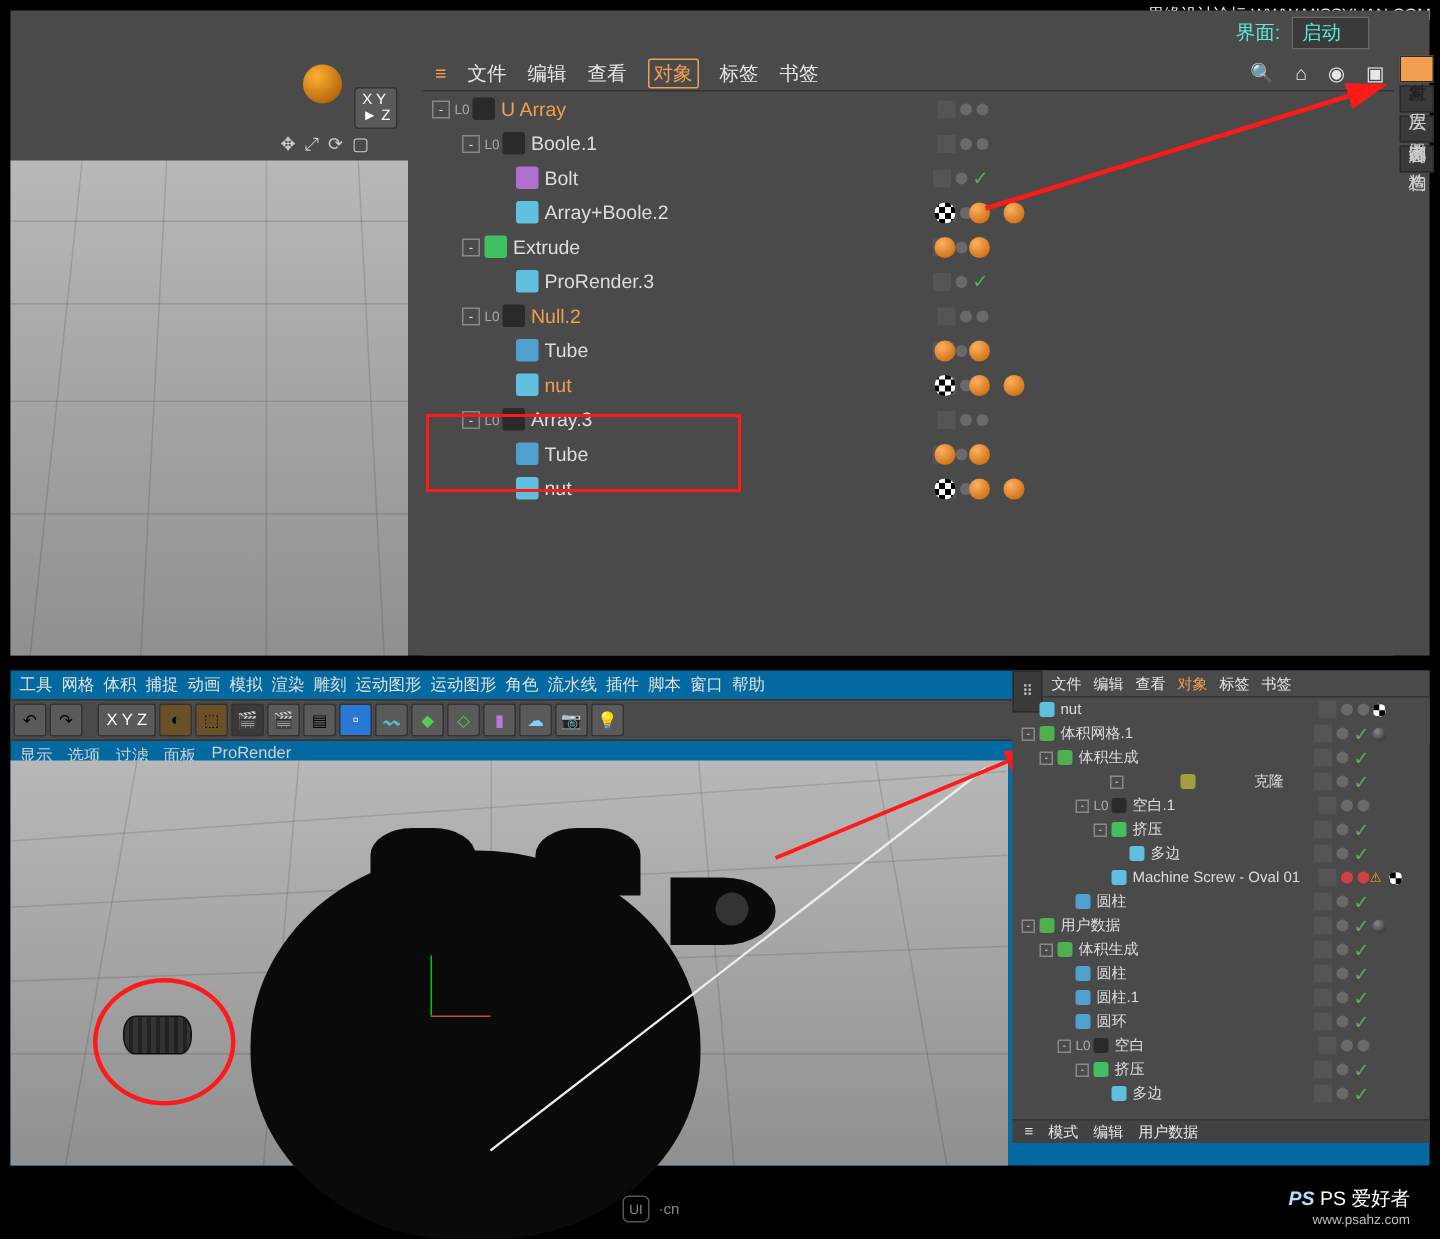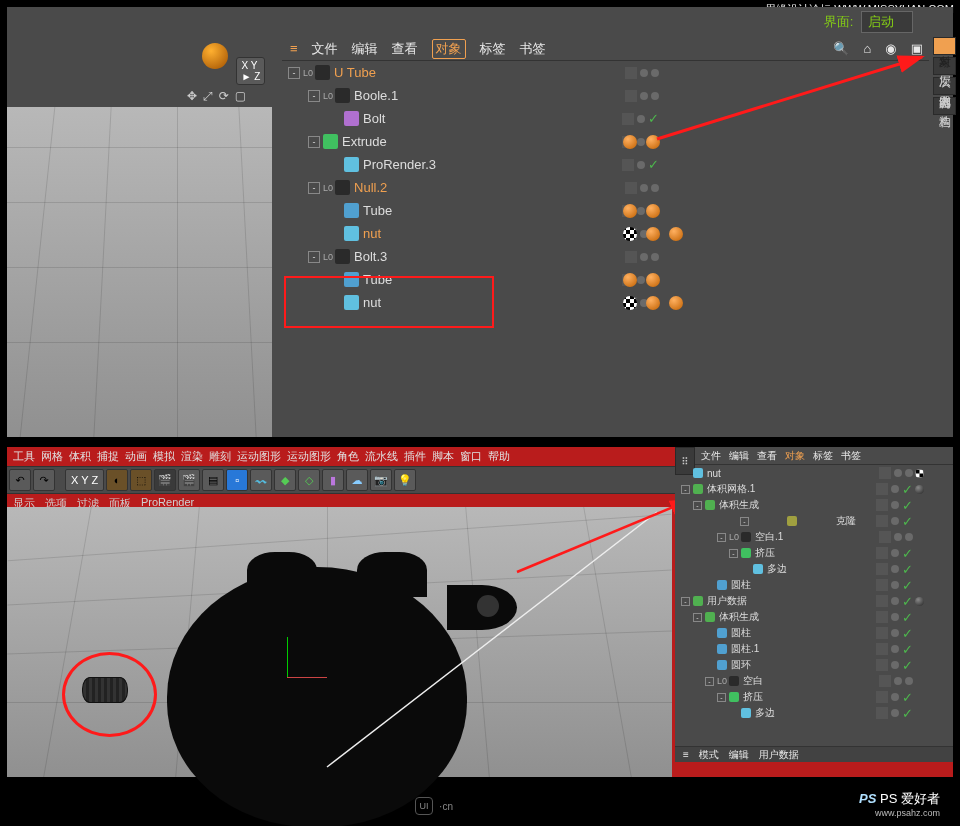--- a/index.html
+++ b/index.html
@@ -1,18 +1,18 @@
 <!DOCTYPE html>
 <html><head>
 <meta charset="utf-8">
 <style>
 * { margin:0; padding:0; box-sizing:border-box; font-family:"Microsoft YaHei",Arial,sans-serif; }
 body { background:#000; width:960px; height:826px; position:relative; overflow:hidden; }
 .panel-top { position:absolute; left:7px; top:7px; width:946px; height:430px; background:#4a4a4a; }
-.panel-bot { position:absolute; left:7px; top:447px; width:946px; height:330px; background:#b91c1c; }
+.panel-bot { position:absolute; left:7px; top:447px; width:946px; height:330px; background:#0369a1; }
 .viewport { position:absolute; background:linear-gradient(180deg,#b8b8b8,#909090); }
 .grid-line { position:absolute; background:rgba(0,0,0,0.12); }
 .obj-panel { position:absolute; background:#4a4a4a; font-size:13px; color:#ccc; }
 .menubar { display:flex; gap:14px; align-items:center; height:24px; padding-left:8px; font-size:13px; }
 .menubar span { color:#e8e8e8; cursor:pointer; }
 .menubar .active { color:#f0a050; border:1px solid #f0a050; padding:0 3px; border-radius:2px; }
 .tree-row { display:flex; align-items:center; height:23px; padding-left:6px; position:relative; }
 .tree-row .indent { display:inline-block; }
 .tree-row .exp { width:12px; height:12px; border:1px solid #888; display:inline-flex; align-items:center; justify-content:center; font-size:9px; color:#ddd; margin-right:3px; cursor:pointer; }
 .tree-row .ico { width:15px; height:15px; margin-right:4px; display:inline-block; border-radius:2px; }
@@ -66,21 +66,21 @@
       <div class="grid-line" style="left:240px;top:0;width:1px;height:100%;transform:skewX(3deg);"></div>
     </div>
   </div>
   <div class="nav-icons" style="position:absolute; left:180px; top:82px;">
     <span>✥</span>
     <span>⤢</span>
     <span>⟳</span>
     <span>▢</span>
   </div>
 
-  <div style="position:absolute; right:40px; top:4px; color:#84cc16; font-size:13px;">
+  <div style="position:absolute; right:40px; top:4px; color:#5eead4; font-size:13px;">
     <span>界面:</span>
     <span style="display:inline-block;border:1px solid #666;padding:1px 18px 1px 6px;margin-left:4px;background:#3a3a3a;">启动</span>
   </div>
 
   <div style="position:absolute; left:195px; top:36px;">
     <span style="display:inline-block;width:26px;height:26px;border-radius:50%;background:radial-gradient(circle at 35% 30%,#ffb030,#a05000);"></span>
     <span class="xyz-btn">X Y<br>► Z</span>
   </div>
 
   <div class="obj-panel" style="left:275px; top:30px; right:24px; bottom:0;">
@@ -97,21 +97,21 @@
       <span>⌂</span>
       <span>◉</span>
       <span style="margin-right:6px;">▣</span>
     </div>
     <div id="top-tree" style="position:relative;">
         <div class="tree-row sel">
           <span class="indent" style="width: 0px;"></span>
           <span class="exp">-</span>
           <span class="layer-tag">L0</span>
           <span class="ico" style="background: rgb(42, 42, 42);"></span>
-          <span class="lbl">U Tube</span>
+          <span class="lbl">U Array</span>
           <span class="status-col" style="right: 270px;">
             <span style="width: 12px; height: 12px; background: rgb(85, 85, 85);"></span>
             <span class="dot gray"></span>
             <span class="dot gray"></span>
           </span>
         </div>
         <div class="tree-row">
           <span class="indent" style="width: 20px;"></span>
           <span class="exp">-</span>
           <span class="layer-tag">L0</span>
@@ -125,20 +125,36 @@
         </div>
         <div class="tree-row">
           <span class="indent" style="width: 40px;"></span>
           <span style="width: 16px; display: inline-block;"></span>
           <span class="ico" style="background: rgb(176, 112, 208);"></span>
           <span class="lbl">Bolt</span>
           <span class="status-col" style="right: 270px;">
             <span style="width: 12px; height: 12px; background: rgb(85, 85, 85);"></span>
             <span class="dot gray"></span>
             <span class="check">✓</span>
+          </span>
+        </div>
+        <div class="tree-row">
+          <span class="indent" style="width: 40px;"></span>
+          <span style="width: 16px; display: inline-block;"></span>
+          <span class="ico" style="background: rgb(96, 192, 224);"></span>
+          <span class="lbl">Array+Boole.2</span>
+          <span class="status-col" style="right: 270px;">
+            <span style="width: 12px; height: 12px; background: rgb(85, 85, 85);"></span>
+            <span class="dot gray"></span>
+            <span class="dot gray"></span>
+          </span>
+          <span style="position: absolute; left: 335px; display: flex; align-items: center; gap: 3px;">
+            <span class="mat-ball mat-checker"></span>
+            <span class="mat-ball mat-orange"></span>
+            <span class="mat-ball mat-orange"></span>
           </span>
         </div>
         <div class="tree-row">
           <span class="indent" style="width: 20px;"></span>
           <span class="exp">-</span>
           <span class="ico" style="background: rgb(64, 192, 96);"></span>
           <span class="lbl">Extrude</span>
           <span class="status-col" style="right: 270px;">
             <span style="width: 12px; height: 12px; background: rgb(85, 85, 85);"></span>
             <span class="dot gray"></span>
@@ -201,21 +217,21 @@
             <span class="mat-ball mat-checker"></span>
             <span class="mat-ball mat-orange"></span>
             <span class="mat-ball mat-orange"></span>
           </span>
         </div>
         <div class="tree-row">
           <span class="indent" style="width: 20px;"></span>
           <span class="exp">-</span>
           <span class="layer-tag">L0</span>
           <span class="ico" style="background: rgb(42, 42, 42);"></span>
-          <span class="lbl">Bolt.3</span>
+          <span class="lbl">Array.3</span>
           <span class="status-col" style="right: 270px;">
             <span style="width: 12px; height: 12px; background: rgb(85, 85, 85);"></span>
             <span class="dot gray"></span>
             <span class="dot gray"></span>
           </span>
         </div>
         <div class="tree-row">
           <span class="indent" style="width: 40px;"></span>
           <span style="width: 16px; display: inline-block;"></span>
           <span class="ico" style="background: rgb(80, 160, 208);"></span>
@@ -448,20 +464,35 @@
           <span style="width: 12px; display: inline-block;"></span>
           <span class="ico" style="background: rgb(96, 192, 224); width: 10px; height: 10px;"></span>
           <span class="lbl">多边</span>
           <span class="status-col" style="right: 40px;">
             <span style="width: 12px; height: 12px; background: rgb(85, 85, 85);"></span>
             <span class="dot gray"></span>
             <span class="check">✓</span>
           </span>
         </div>
         <div class="tree-row" style="height: 16px; font-size: 10px;">
+          <span class="indent" style="width: 48px;"></span>
+          <span style="width: 12px; display: inline-block;"></span>
+          <span class="ico" style="background: rgb(96, 192, 224); width: 10px; height: 10px;"></span>
+          <span class="lbl">Machine Screw - Oval 01</span>
+          <span class="status-col" style="right: 40px;">
+            <span style="width: 12px; height: 12px; background: rgb(85, 85, 85);"></span>
+            <span class="dot red"></span>
+            <span class="dot red"></span>
+          </span>
+          <span style="position: absolute; left: 238px; display: flex; align-items: center; gap: 3px;">
+            <span style="color: rgb(240, 160, 48); font-size: 9px;">⚠</span>
+            <span class="mat-ball mat-checker" style="width: 9px; height: 9px; margin-left: 2px;"></span>
+          </span>
+        </div>
+        <div class="tree-row" style="height: 16px; font-size: 10px;">
           <span class="indent" style="width: 24px;"></span>
           <span style="width: 12px; display: inline-block;"></span>
           <span class="ico" style="background: rgb(80, 160, 208); width: 10px; height: 10px;"></span>
           <span class="lbl">圆柱</span>
           <span class="status-col" style="right: 40px;">
             <span style="width: 12px; height: 12px; background: rgb(85, 85, 85);"></span>
             <span class="dot gray"></span>
             <span class="check">✓</span>
           </span>
         </div>

